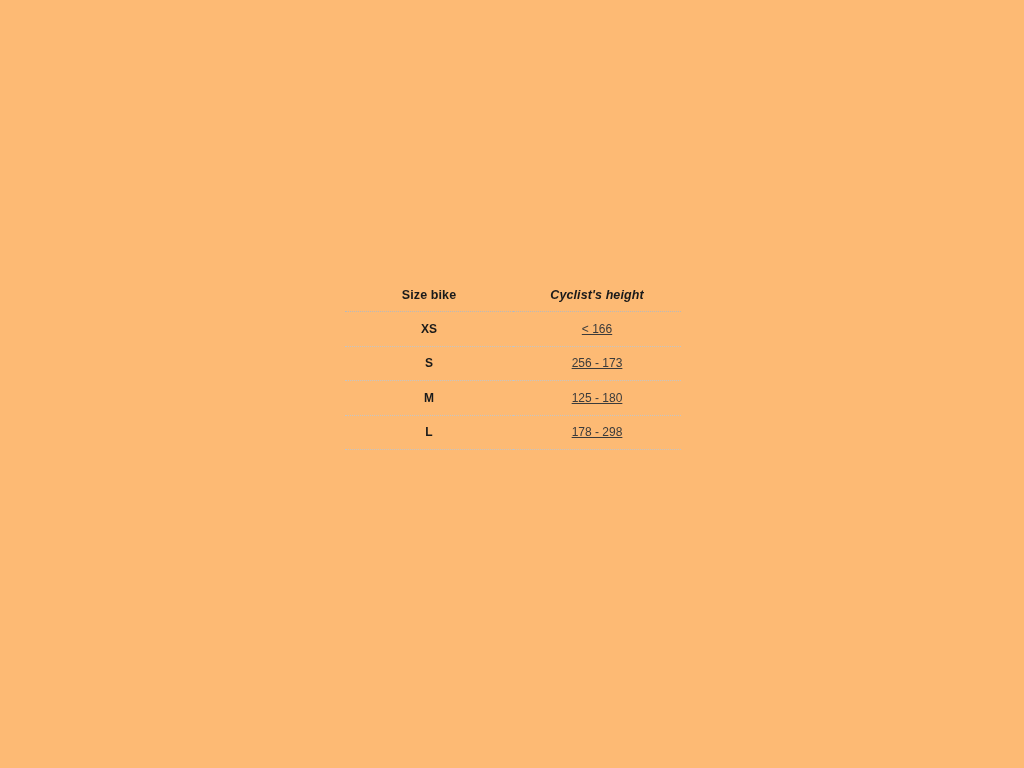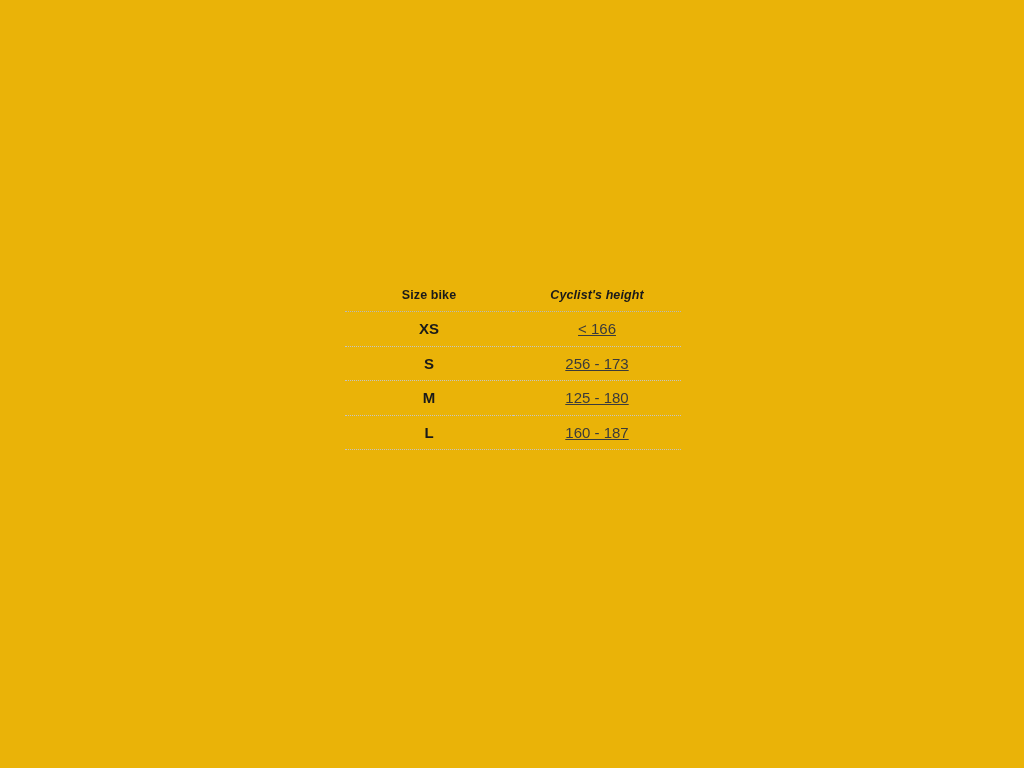--- a/index.html
+++ b/index.html
@@ -10,21 +10,21 @@
     width: 1024px;
     height: 768px;
     background: #ffffff;
     font-family: "Liberation Sans", sans-serif;
     overflow: hidden;
   }
   .page {
     position: relative;
     width: 1024px;
     height: 768px;
-    background: #eab308;
+    background: #fdba74;
   }
   .size-table-wrap {
     position: absolute;
     left: 345px;
     top: 278px;
     width: 336px;
   }
   table.size-table {
     width: 100%;
     border-collapse: collapse;
@@ -41,21 +41,21 @@
     height: 33px;
     font-size: 12.5px;
     font-weight: bold;
     color: #1a1a1a;
     border-bottom: 1px dotted #b9b9b9;
     letter-spacing: 0.1px;
   }
   table.size-table tbody td {
     height: 33.5px;
     border-bottom: 1px dotted #c4c4c4;
-    font-size: 15px;
+    font-size: 12px;
   }
   table.size-table tbody tr:last-child td {
     border-bottom: 1px dotted #c4c4c4;
   }
   td.col-size {
     font-weight: bold;
     color: #1a1a1a;
   }
   td.col-height {
     font-weight: normal;
@@ -86,19 +86,19 @@
         <tr>
           <td class="col-size">S</td>
           <td class="col-height">256 - 173</td>
         </tr>
         <tr>
           <td class="col-size">M</td>
           <td class="col-height">125 - 180</td>
         </tr>
         <tr>
           <td class="col-size">L</td>
-          <td class="col-height">160 - 187</td>
+          <td class="col-height">178 - 298</td>
         </tr>
       </tbody>
     </table>
   </div>
 
 </div>
 
 </body></html>

